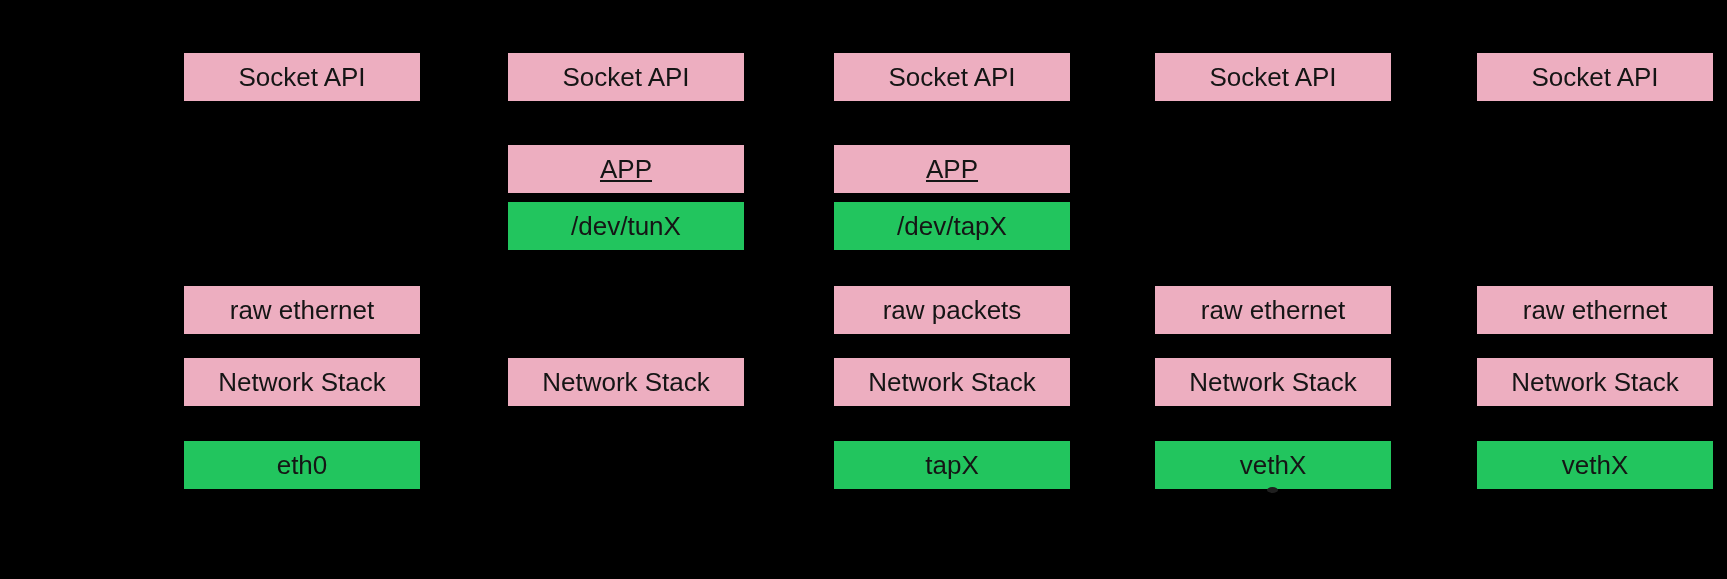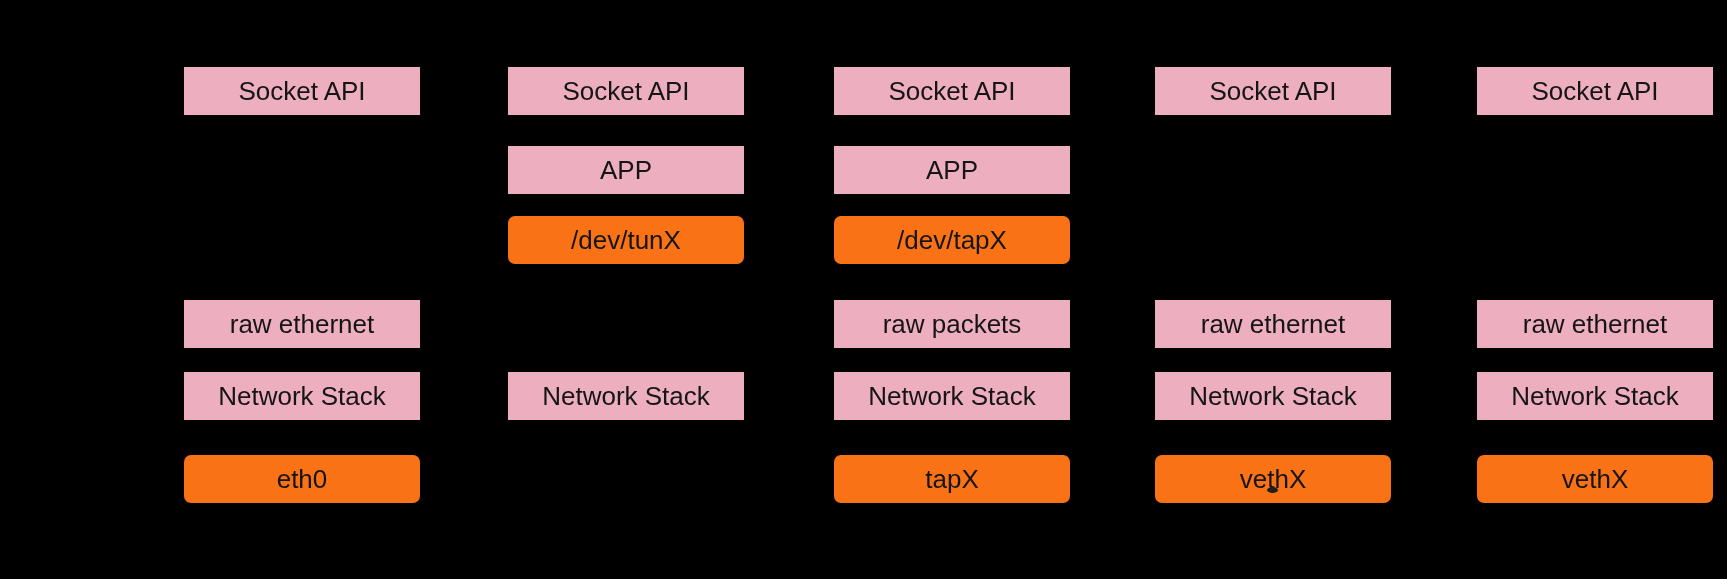--- a/index.html
+++ b/index.html
@@ -20,35 +20,34 @@
     width: 236px;
     height: 48px;
     display: flex;
     align-items: center;
     justify-content: center;
     font-size: 26px;
     line-height: 1;
     color: #151515;
     white-space: nowrap;
     text-align: center;
-    margin-top: 14px;
   }
   .pink { background: #edaec0; }
-  .cyan { background: #f97316; border-radius: 7px; }
+  .cyan { background: #22c55e; }
 
   
   .c1 { left: 184px; }
   .c2 { left: 508px; }
   .c3 { left: 834px; }
   .c4 { left: 1155px; }
   .c5 { left: 1477px; }
 
   
   .r1 { top: 53px; }
-  .r2 { top: 132px; }
+  .r2 { top: 145px; text-decoration: underline; }
   .r3 { top: 202px; }
   .r4 { top: 286px; }
   .r5 { top: 358px; }
   .r6 { top: 441px; }
   .r7 { top: 520px; }
 
   .link-stub {
     position: absolute;
     left: 1267px;
     top: 487px;

